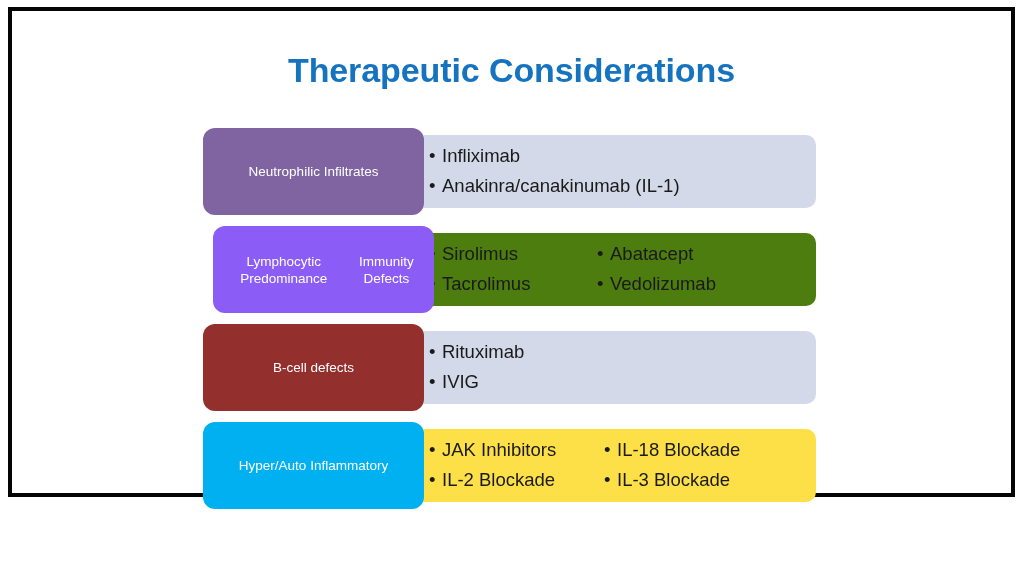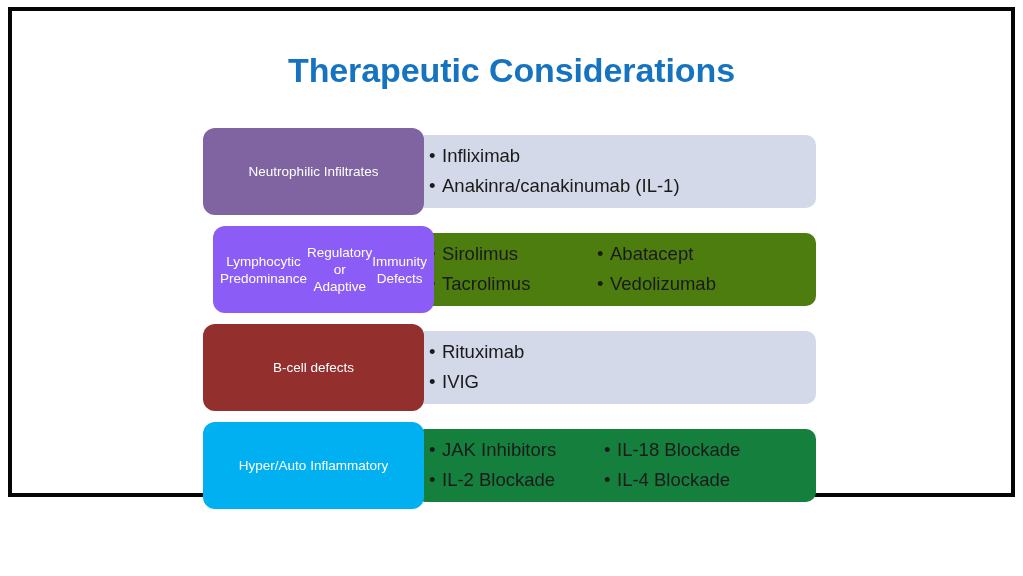--- a/index.html
+++ b/index.html
@@ -143,21 +143,20 @@
             <div class="bullet"><span class="dot">•</span><span>Infliximab</span></div>
             <div class="bullet"><span class="dot">•</span><span>Anakinra/canakinumab (IL-1)</span></div>
           </div>
         </div>
       </div>
 
       <div class="row">
         <div class="row-label" style="background: #8b5cf6; margin-left: 10px;">
           <span>Lymphocytic Predominance</span>
             <br>
-          <span>Regulatory or Adaptive</span>
             <br>
           <span>Immunity Defects</span>
         </div>
         <div class="row-content two" style="background: #4d7c0f;">
           <div class="bullet-col first">
             <div class="bullet"><span class="dot">•</span><span>Sirolimus</span></div>
             <div class="bullet"><span class="dot">•</span><span>Tacrolimus</span></div>
           </div>
           <div class="bullet-col second">
             <div class="bullet"><span class="dot">•</span><span>Abatacept</span></div>
@@ -175,27 +174,27 @@
             <div class="bullet"><span class="dot">•</span><span>Rituximab</span></div>
             <div class="bullet"><span class="dot">•</span><span>IVIG</span></div>
           </div>
         </div>
       </div>
 
       <div class="row">
         <div class="row-label" style="background: rgb(0, 176, 240);">
           <span>Hyper/Auto Inflammatory</span>
         </div>
-        <div class="row-content two row4" style="background: #15803d;">
+        <div class="row-content two row4" style="background: #fde047;">
           <div class="bullet-col first">
             <div class="bullet"><span class="dot">•</span><span>JAK Inhibitors</span></div>
             <div class="bullet"><span class="dot">•</span><span>IL-2 Blockade</span></div>
           </div>
           <div class="bullet-col second">
             <div class="bullet"><span class="dot">•</span><span>IL-18 Blockade</span></div>
-            <div class="bullet"><span class="dot">•</span><span>IL-4 Blockade</span></div>
+            <div class="bullet"><span class="dot">•</span><span>IL-3 Blockade</span></div>
           </div>
         </div>
       </div>
 
     </div>
   </div>
 </div>
 
 </body></html>

